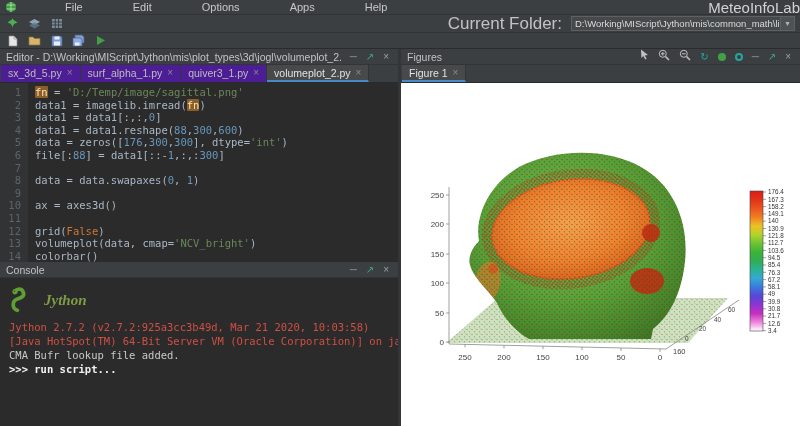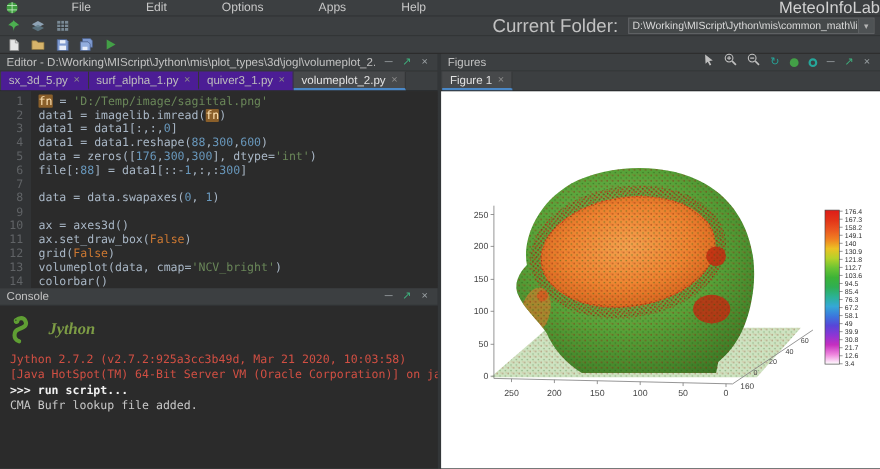--- a/index.html
+++ b/index.html
@@ -220,21 +220,20 @@
           <div class="cl">
             <span class="gut">9</span>
             <span class="ct"></span>
           </div>
           <div class="cl">
             <span class="gut">10</span>
             <span class="ct"><span class="tk-d">ax = axes3d()</span></span>
           </div>
           <div class="cl">
             <span class="gut">11</span>
-            <span class="ct"><span class="tk-d">ax.set_draw_box(</span><span class="tk-k">False</span><span class="tk-d">)</span></span>
           </div>
           <div class="cl">
             <span class="gut">12</span>
             <span class="ct"><span class="tk-d">grid(</span><span class="tk-k">False</span><span class="tk-d">)</span></span>
           </div>
           <div class="cl">
             <span class="gut">13</span>
             <span class="ct"><span class="tk-d">volumeplot(data, cmap=</span><span class="tk-s">'NCV_bright'</span><span class="tk-d">)</span></span>
           </div>
           <div class="cl">
@@ -257,22 +256,22 @@
         <svg width="28" height="28" viewBox="0 0 30 30">
           <path d="M9 26 C3 24 3 16 9 14 C15 12 17 10 15 6 C13 2 7 3 6 7" fill="none" stroke="#5f9e33" stroke-width="4" stroke-linecap="round"></path>
           <circle cx="6.5" cy="6" r="2.8" fill="#5f9e33"></circle>
           <circle cx="5.8" cy="5.4" r="0.7" fill="#2b2b2b"></circle>
         </svg>
         <span class="jylogo-text">Jython</span>
       </div>
       <div>
           <div class="cline err">Jython 2.7.2 (v2.7.2:925a3cc3b49d, Mar 21 2020, 10:03:58)</div>
           <div class="cline err">[Java HotSpot(TM) 64-Bit Server VM (Oracle Corporation)] on java11.0.1</div>
+          <div class="cline plain">CMA Bufr lookup file added.</div>
           <div class="cline prompt">&gt;&gt;&gt; run script...</div>
-          <div class="cline plain">CMA Bufr lookup file added.</div>
         </div>
     </div>
   </div>
 
   <div class="splitter"></div>
 
   <div class="right">
 
     <div class="panel-header fig-header">
       <span class="ph-title">Figures</span>

